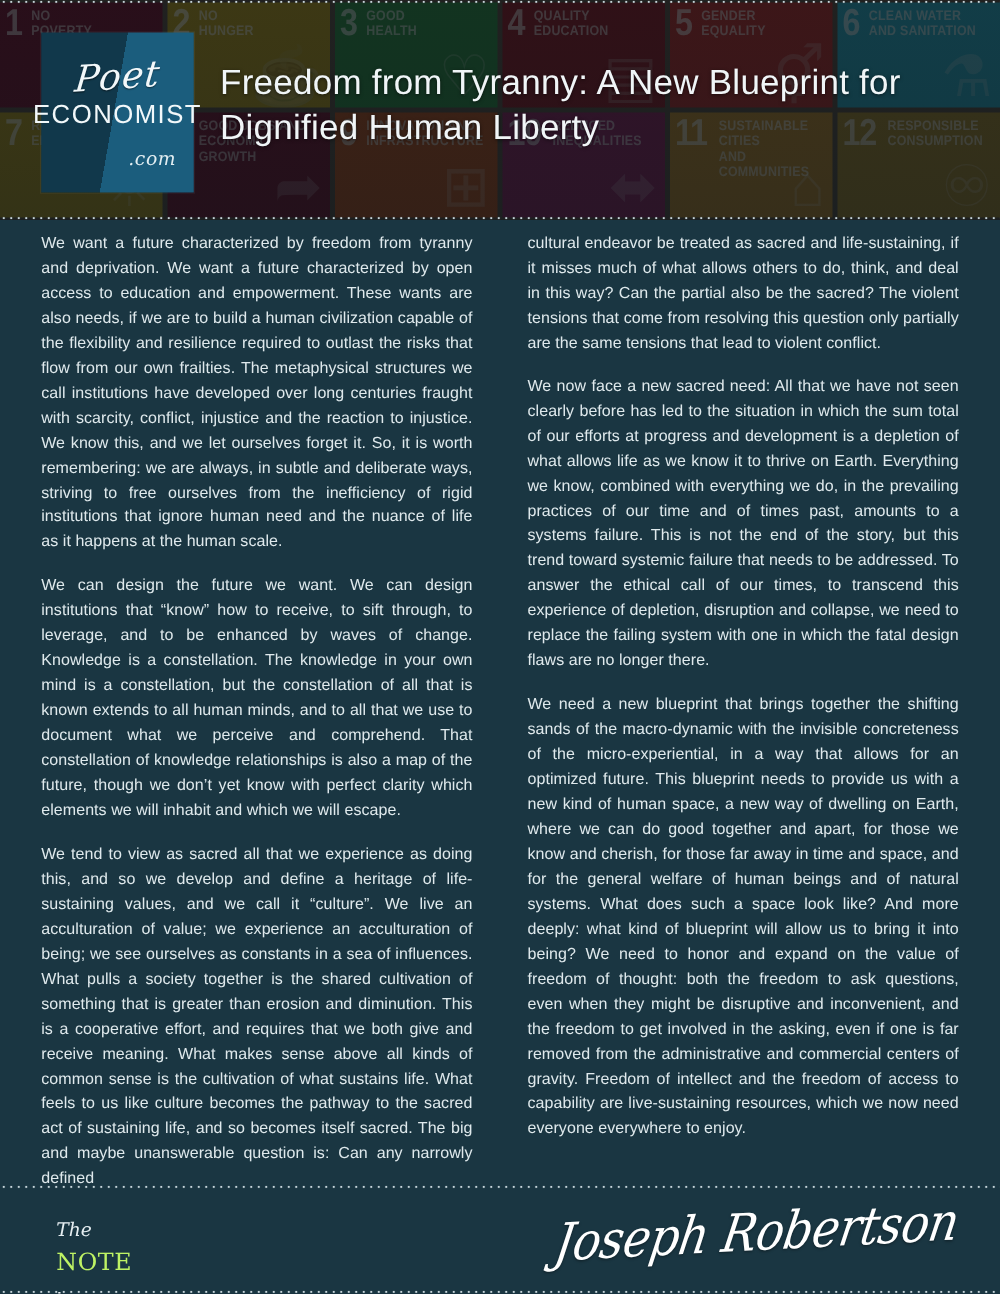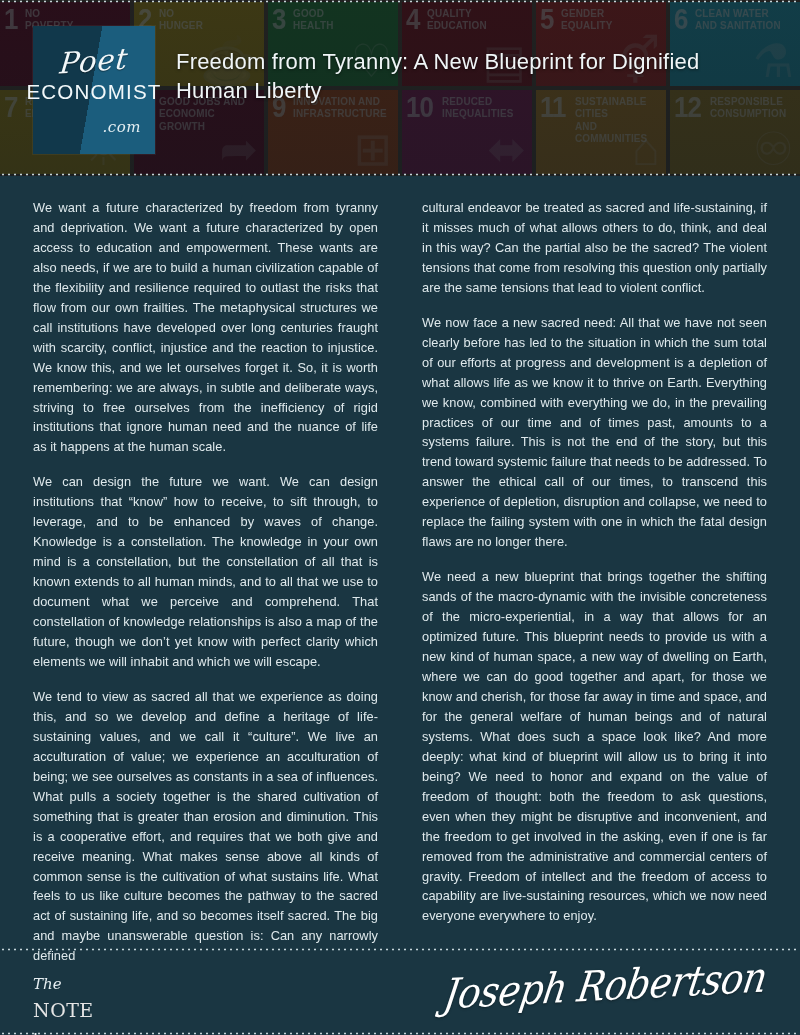--- a/index.html
+++ b/index.html
@@ -152,35 +152,35 @@
   }
 
   
   .title {
     position:absolute;
     left:176px; top:48px;
     right:40px;
     z-index:12;
     font-family:"Liberation Sans", sans-serif;
     font-weight:300;
-    font-size:22px;
+    font-size:28px;
     line-height:1.3;
     color:#f0f5f7;
     letter-spacing:.2px;
     text-shadow:0 1px 3px rgba(0,0,0,.55);
   }
 
   
   .content {
     position:absolute;
     top:176px;
     left:0; right:0;
     height:772px;
     display:flex;
-    padding:22px 33px 0 33px;
+    padding:8px 33px 0 33px;
     gap:44px;
   }
   .col {
     flex:1 1 0;
     min-width:0;
   }
   .col p {
     font-family:"Liberation Sans", sans-serif;
     font-size:12.8px;
     line-height:1.56;
@@ -212,21 +212,22 @@
   .note-the {
     font-family:"DejaVu Serif", serif;
     font-style:italic;
     font-size:15px;
     color:#e6eef1;
   }
   .note-word {
     font-family:"DejaVu Serif", serif;
     font-size:19px;
     letter-spacing:.5px;
-    color:#e5e5e5;
+    color:#bef264;
+    margin-left:12px;
   }
   .note-date {
     font-family:"Liberation Sans", sans-serif;
     font-weight:300;
     font-size:18px;
     color:#e9f1f3;
     letter-spacing:.3px;
     text-decoration:underline;
   }
   .note-colon {

